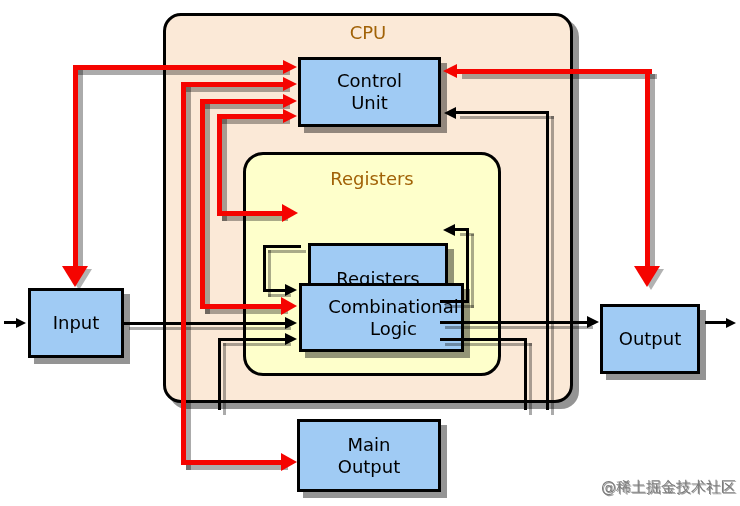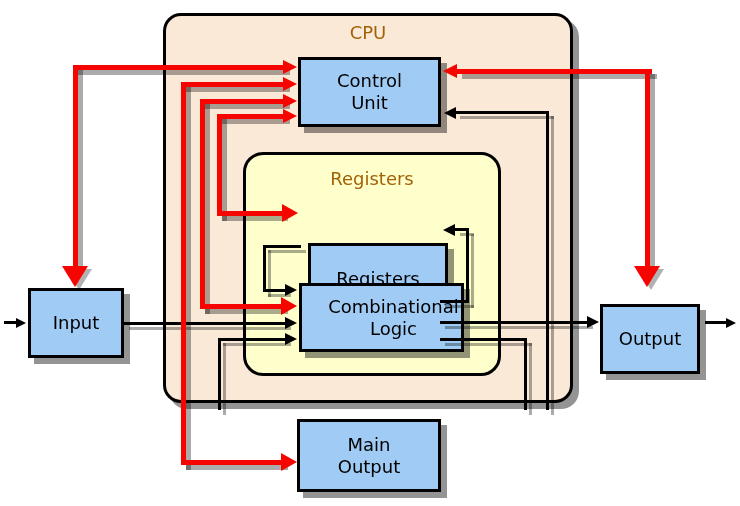--- a/index.html
+++ b/index.html
@@ -107,13 +107,14 @@
   <div class="ah ra-r" style="left:283px;top:109px;"></div>
   <div class="rvl" style="left:217px;top:114px;height:102px;"></div>
   <div class="rhl" style="left:217px;top:211px;width:66px;"></div>
   <div class="ah ra-rb" style="left:282px;top:204px;"></div>
 
   <div class="ah ra-l" style="left:443px;top:64px;"></div>
   <div class="rhl" style="left:457px;top:69px;width:195px;"></div>
   <div class="rvl" style="left:645px;top:69px;height:199px;"></div>
   <div class="ah ra-d" style="left:634px;top:266px;"></div>
 
+  <div class="watermark">@稀土掘金技术社区</div>
 </div>
 
 </body></html>

